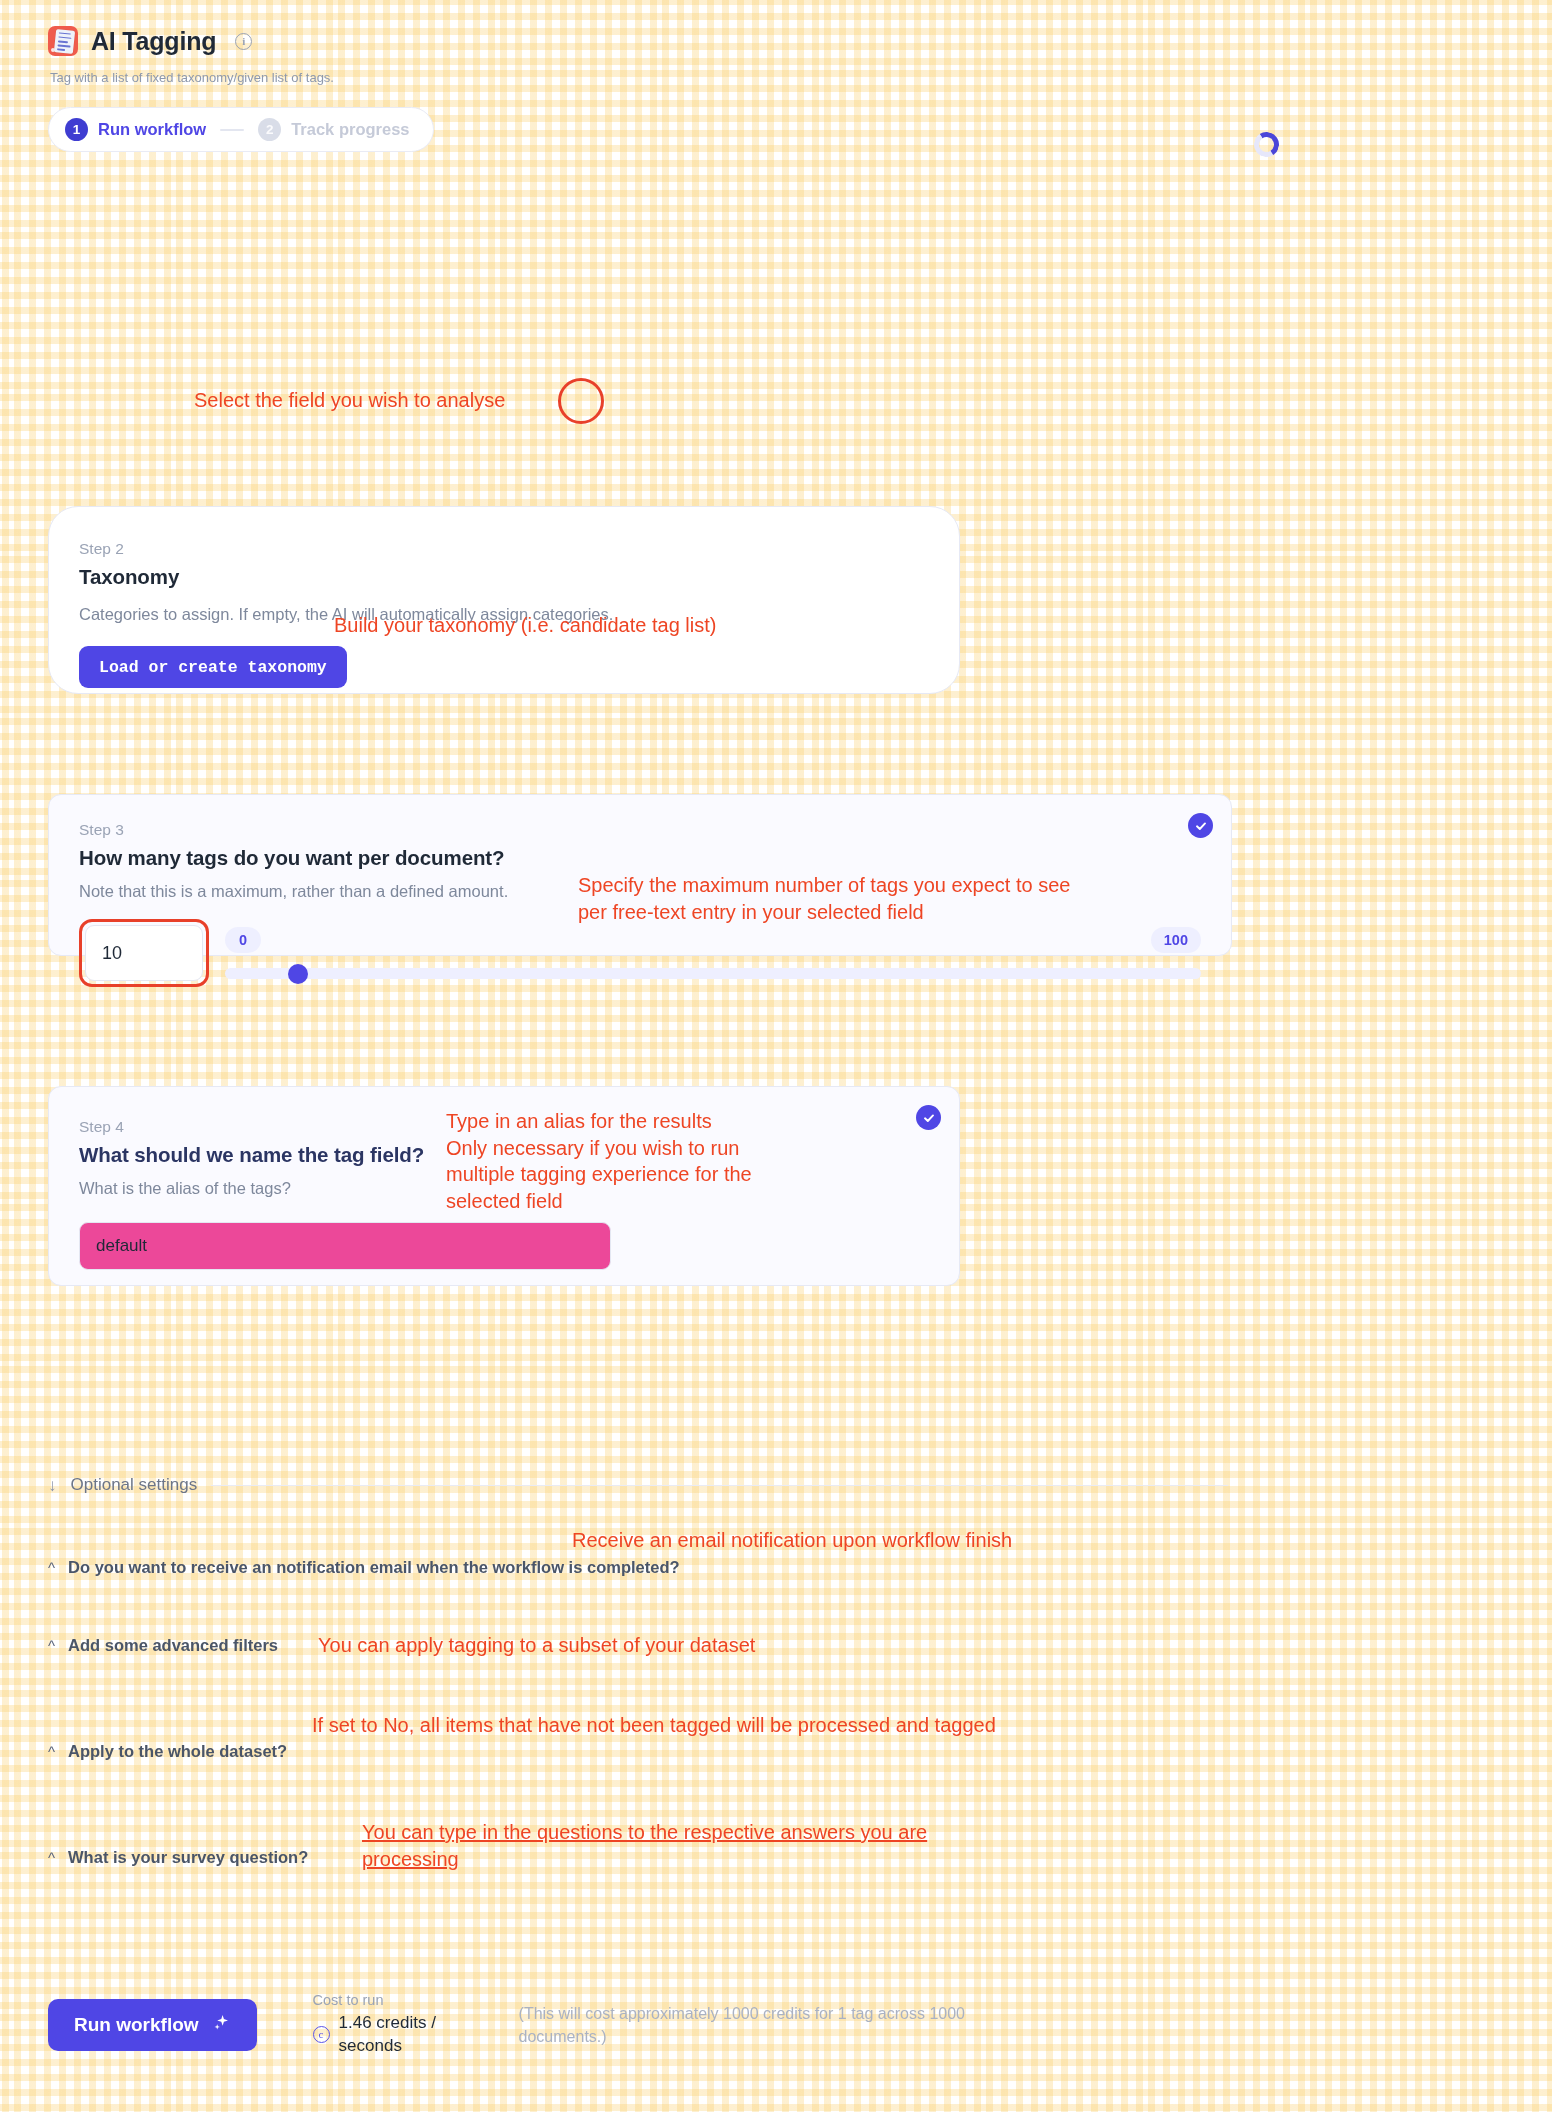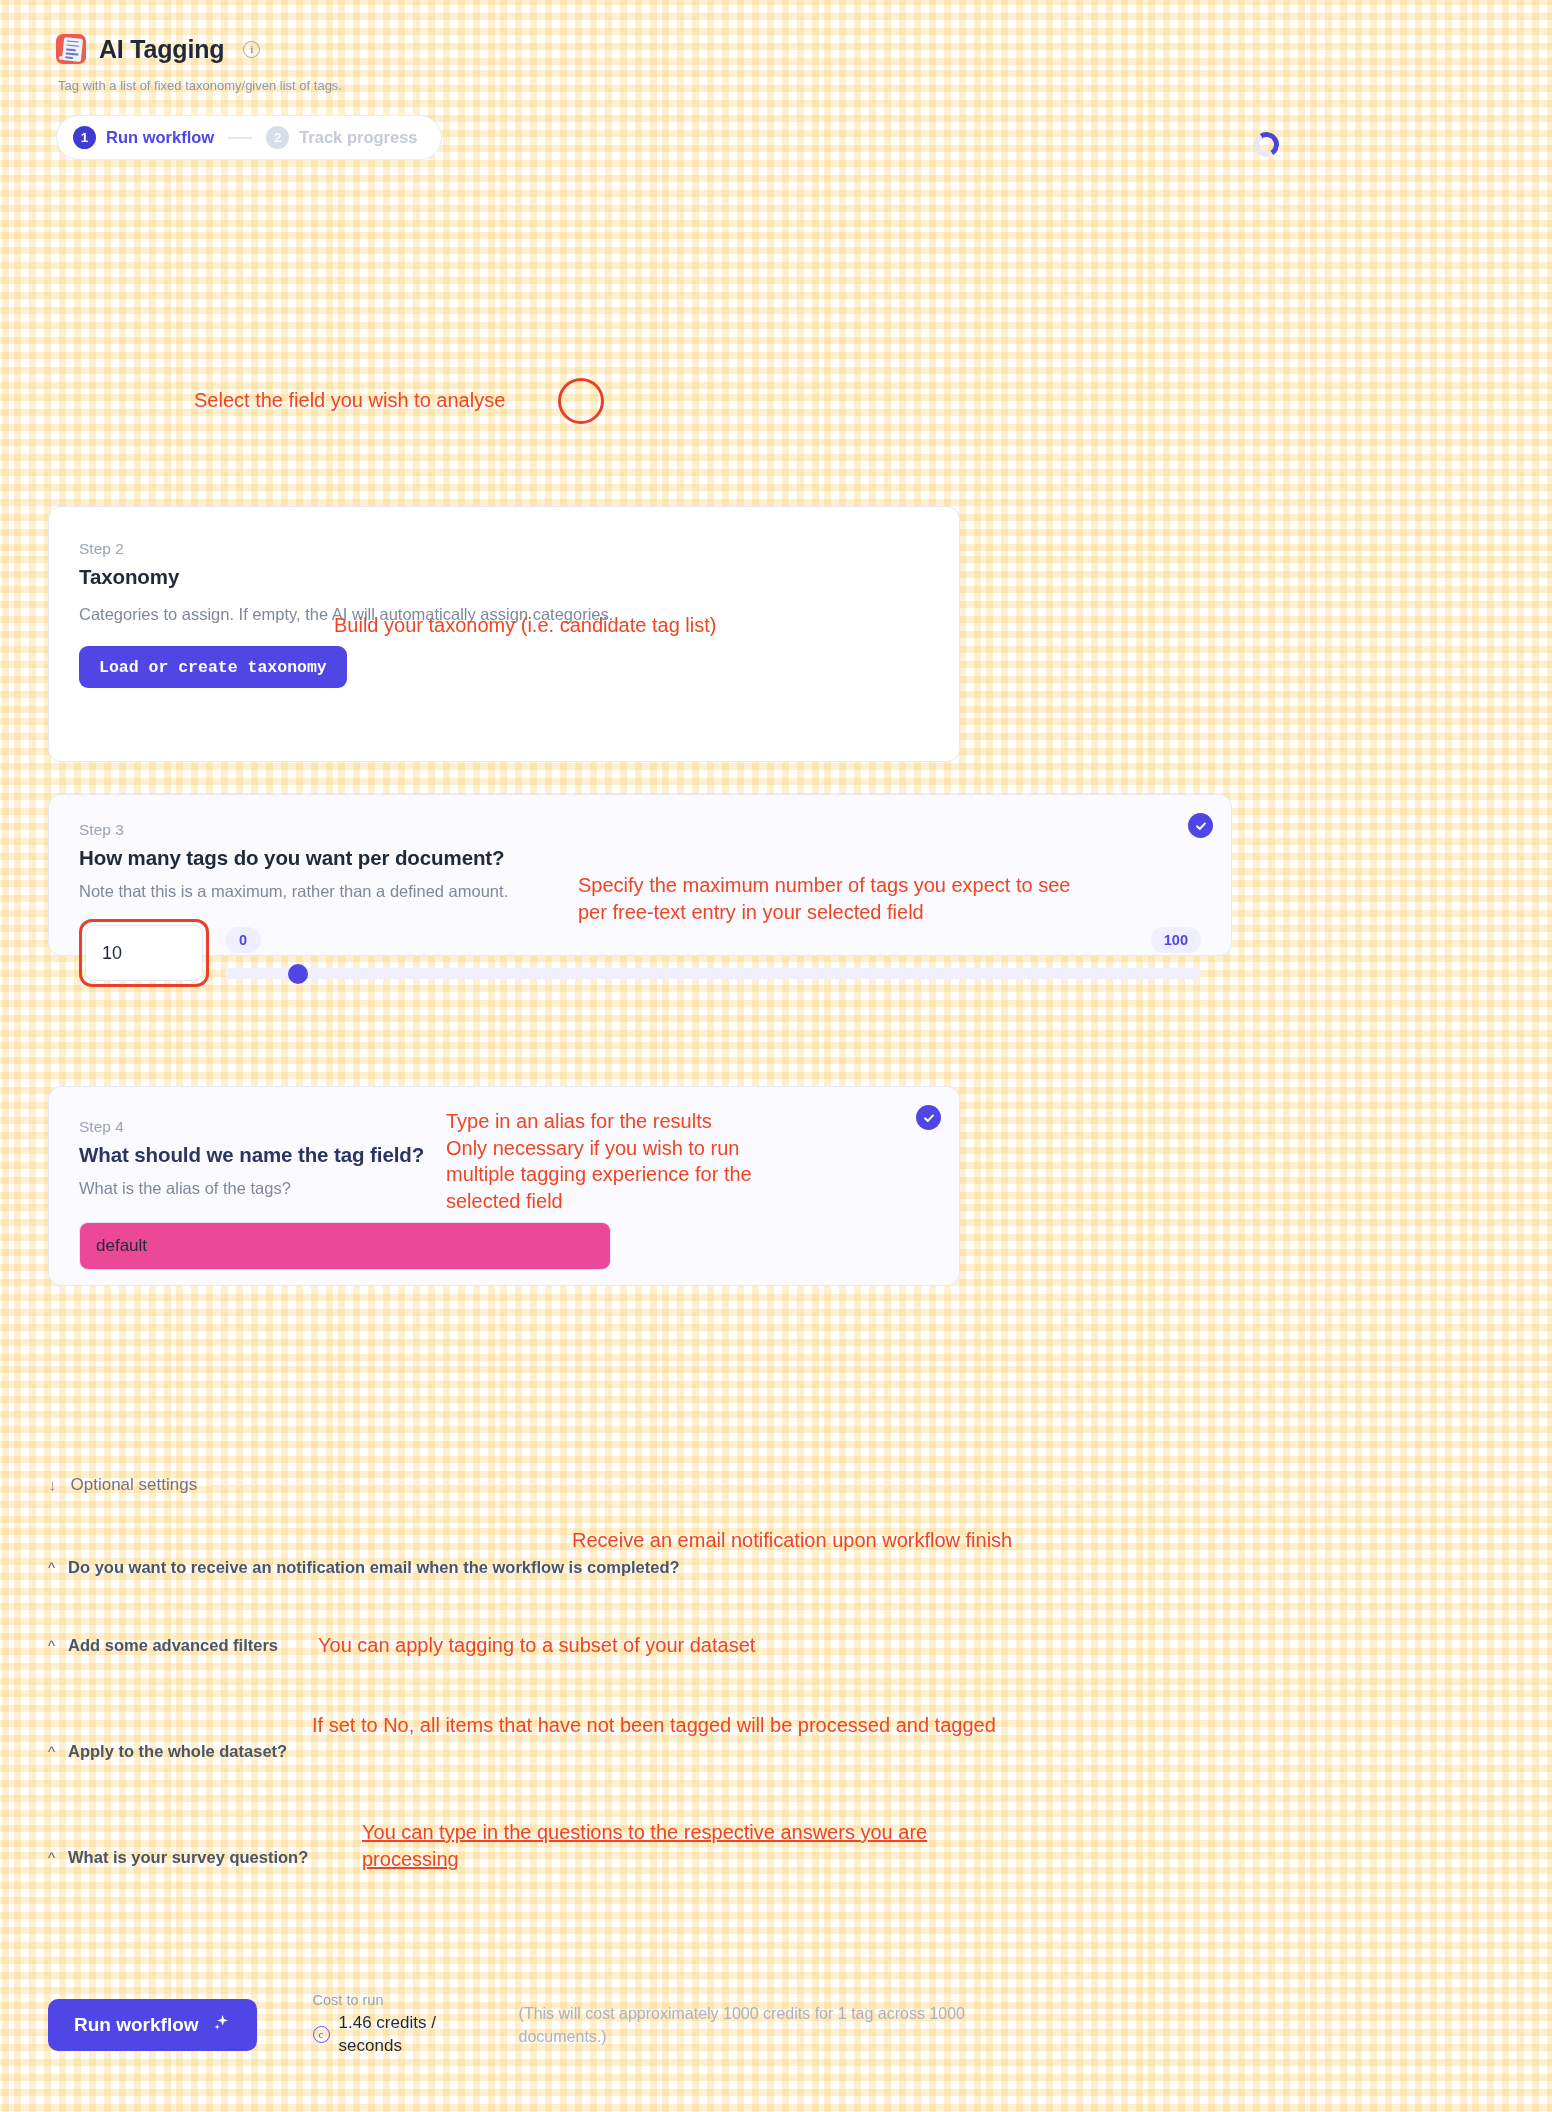--- a/index.html
+++ b/index.html
@@ -23,21 +23,21 @@
         rgba(255,255,255,0) 7px, rgba(255,255,255,0) 15px),
       repeating-linear-gradient(to bottom,
         rgba(250, 204, 100, 0.30) 0px, rgba(250, 204, 100, 0.30) 7px,
         rgba(255,255,255,0) 7px, rgba(255,255,255,0) 15px);
     background-size: 162px 1.4px, 1.4px 162px;
     background-position: 14px 232px, 14px 232px;
     background-repeat: repeat;
     opacity: 1;
   }
 
-  .page { position: relative; z-index: 2; padding: 8px; }
+  .page { position: relative; z-index: 2; padding: 0; }
 
   
   .header { padding: 26px 0 0 48px; }
   .title-row { display: flex; align-items: center; gap: 13px; }
   .app-icon {
     width: 30px; height: 30px; border-radius: 7px;
     background: #ef5b4c; position: relative; flex: 0 0 auto;
     display: inline-block;
   }
   .app-icon .doc {
@@ -250,21 +250,21 @@
         <span class="step-label inactive">Track progress</span>
       </div>
     </div>
   </div>
 
   <div class="spinner"></div>
 
   <div class="anno" style="left:194px; top:387px;">Select the field you wish to analyse</div>
   <div class="circle-anno" style="left:558px; top:378px; width:46px; height:46px;"></div>
 
-  <div class="card" style="position:absolute; left:48px; top:506px; width:912px; height:256px;">
+  <div class="card" style="position:absolute; left:48px; top:506px; width:912px; height:188px;border-radius:30px;">
     <div style="padding: 33px 30px 0 30px;">
       <div class="step-kicker">Step 2</div>
       <div class="step-q">Taxonomy</div>
       <div class="step-help">Categories to assign. If empty, the AI will automatically assign categories.</div>
       <button class="btn-primary" style="margin-top:22px;">Load or create taxonomy</button>
     </div>
   </div>
   <div class="anno" style="left:334px; top:612px;">Build your taxonomy (i.e. candidate tag list)</div>
 
   <div class="card tinted" style="position:absolute; left:48px; top:794px; width:1184px; height:162px;">

